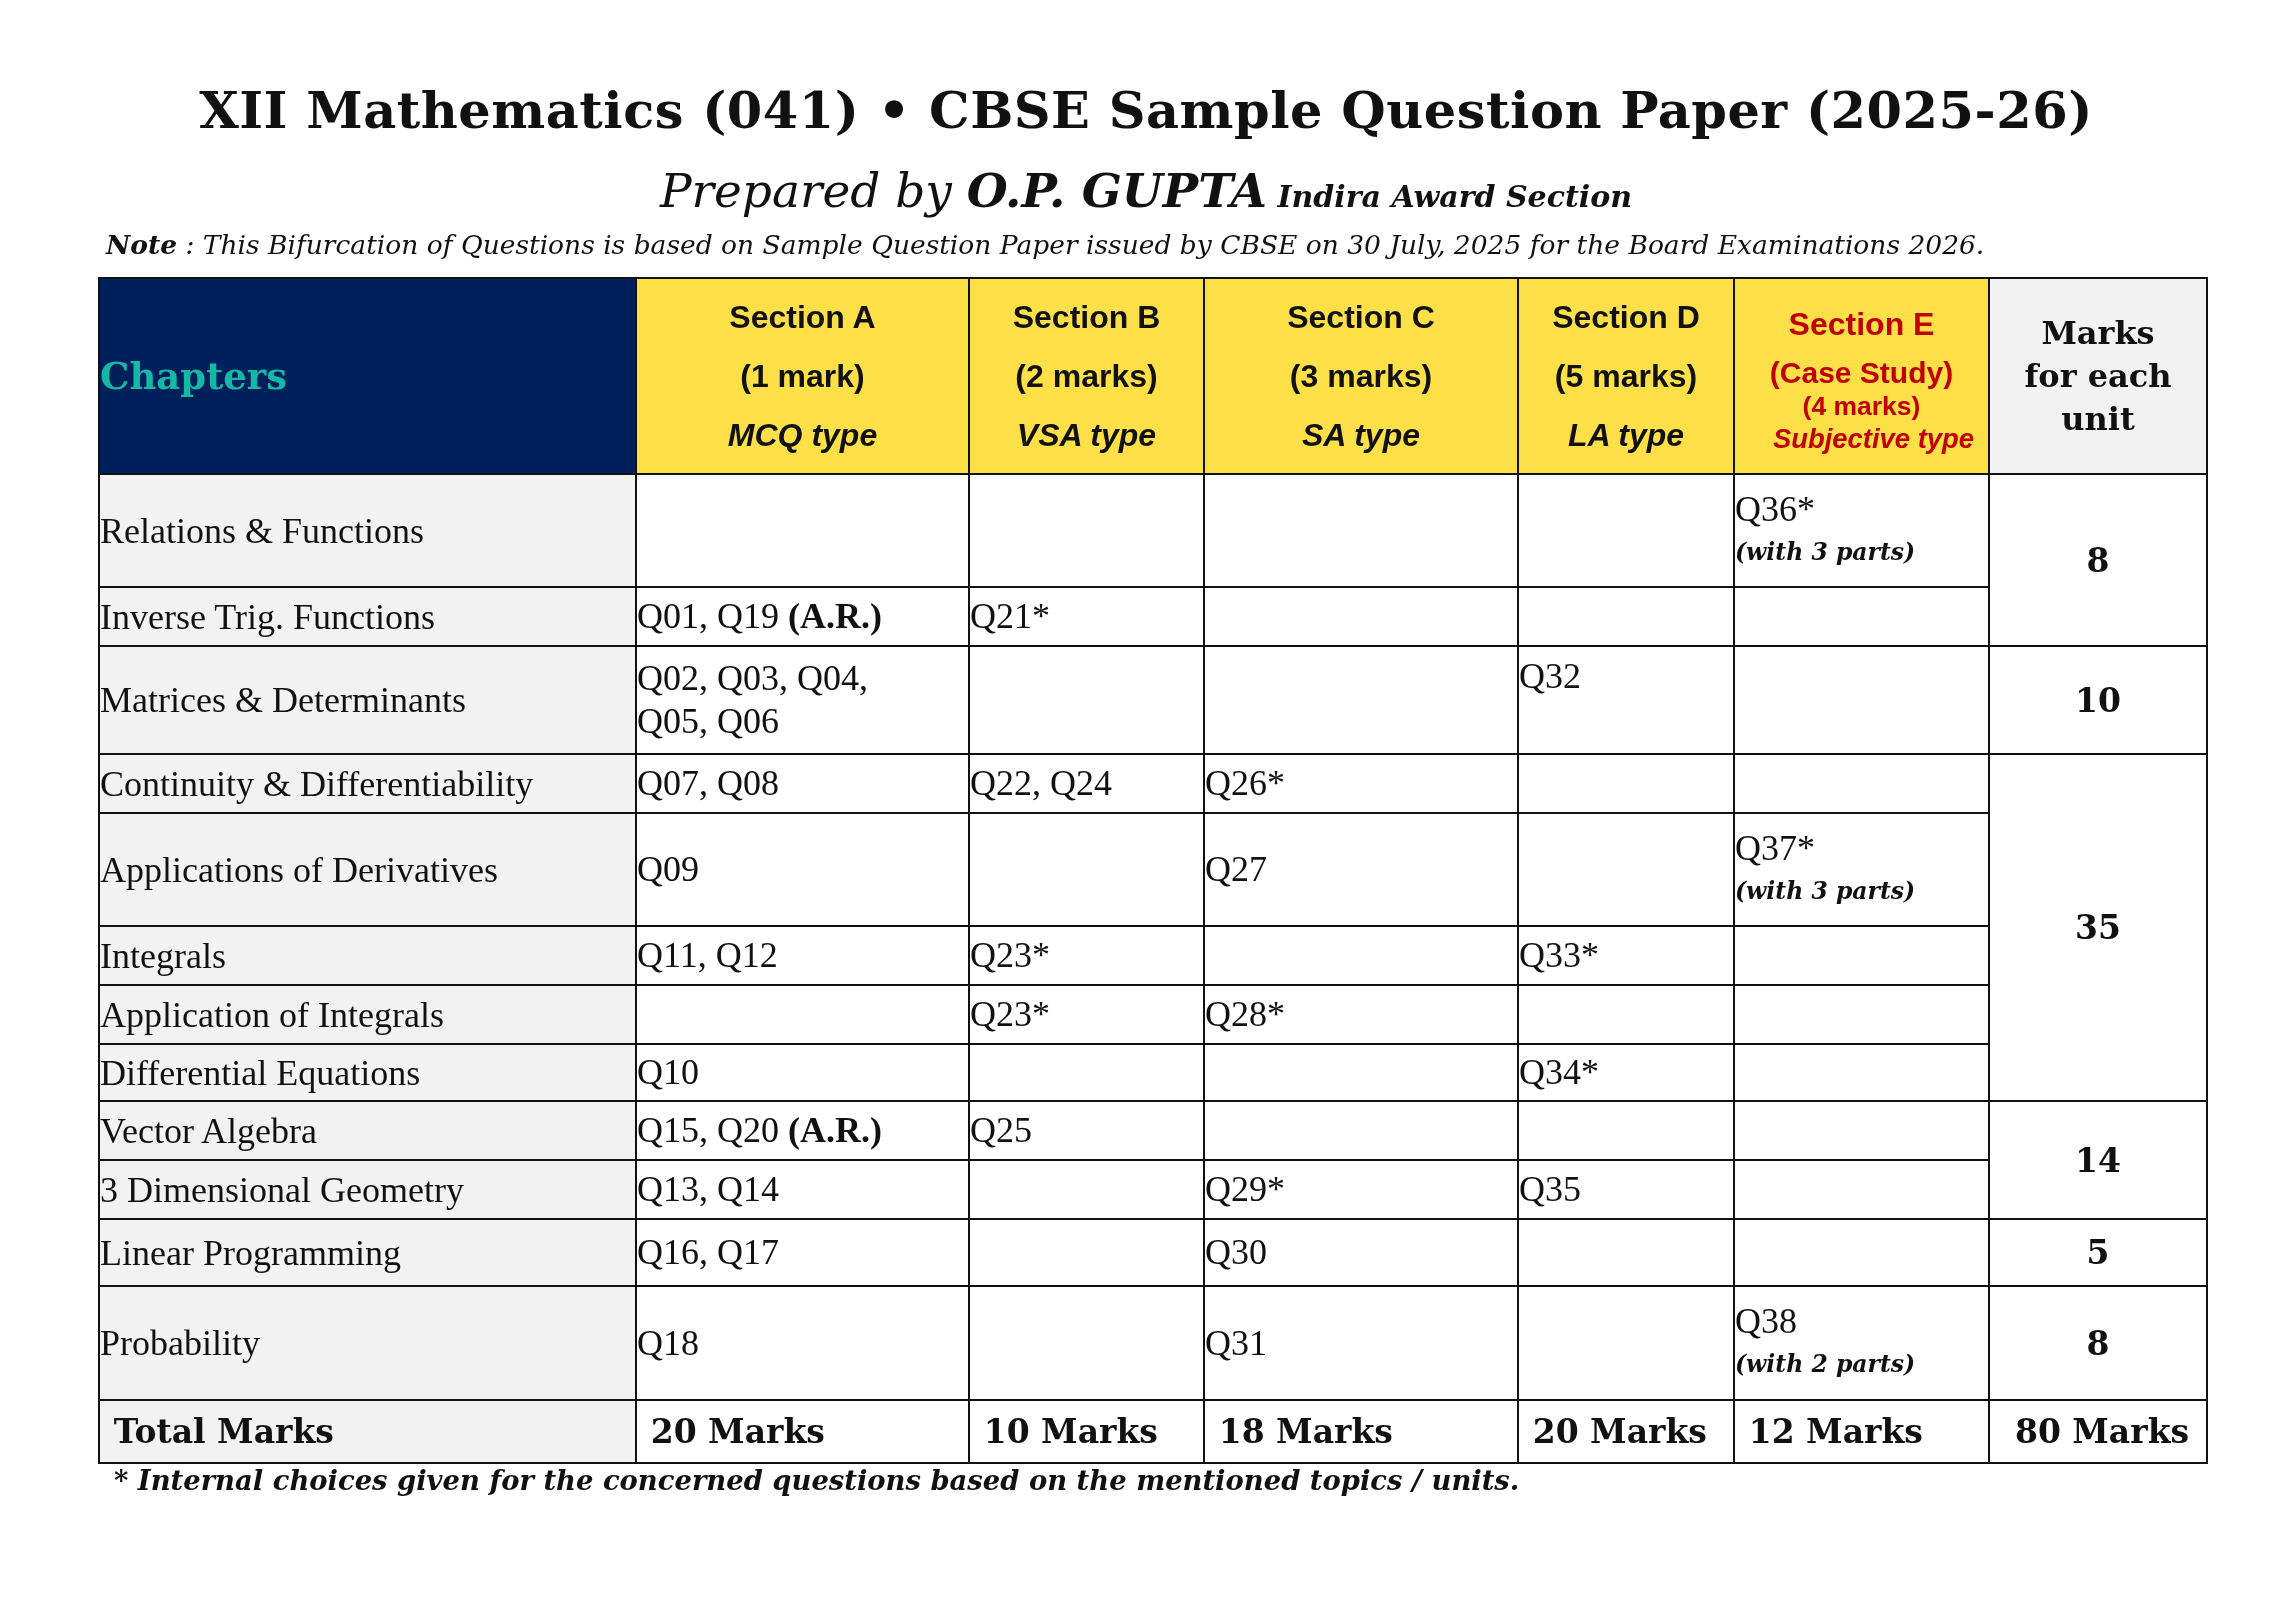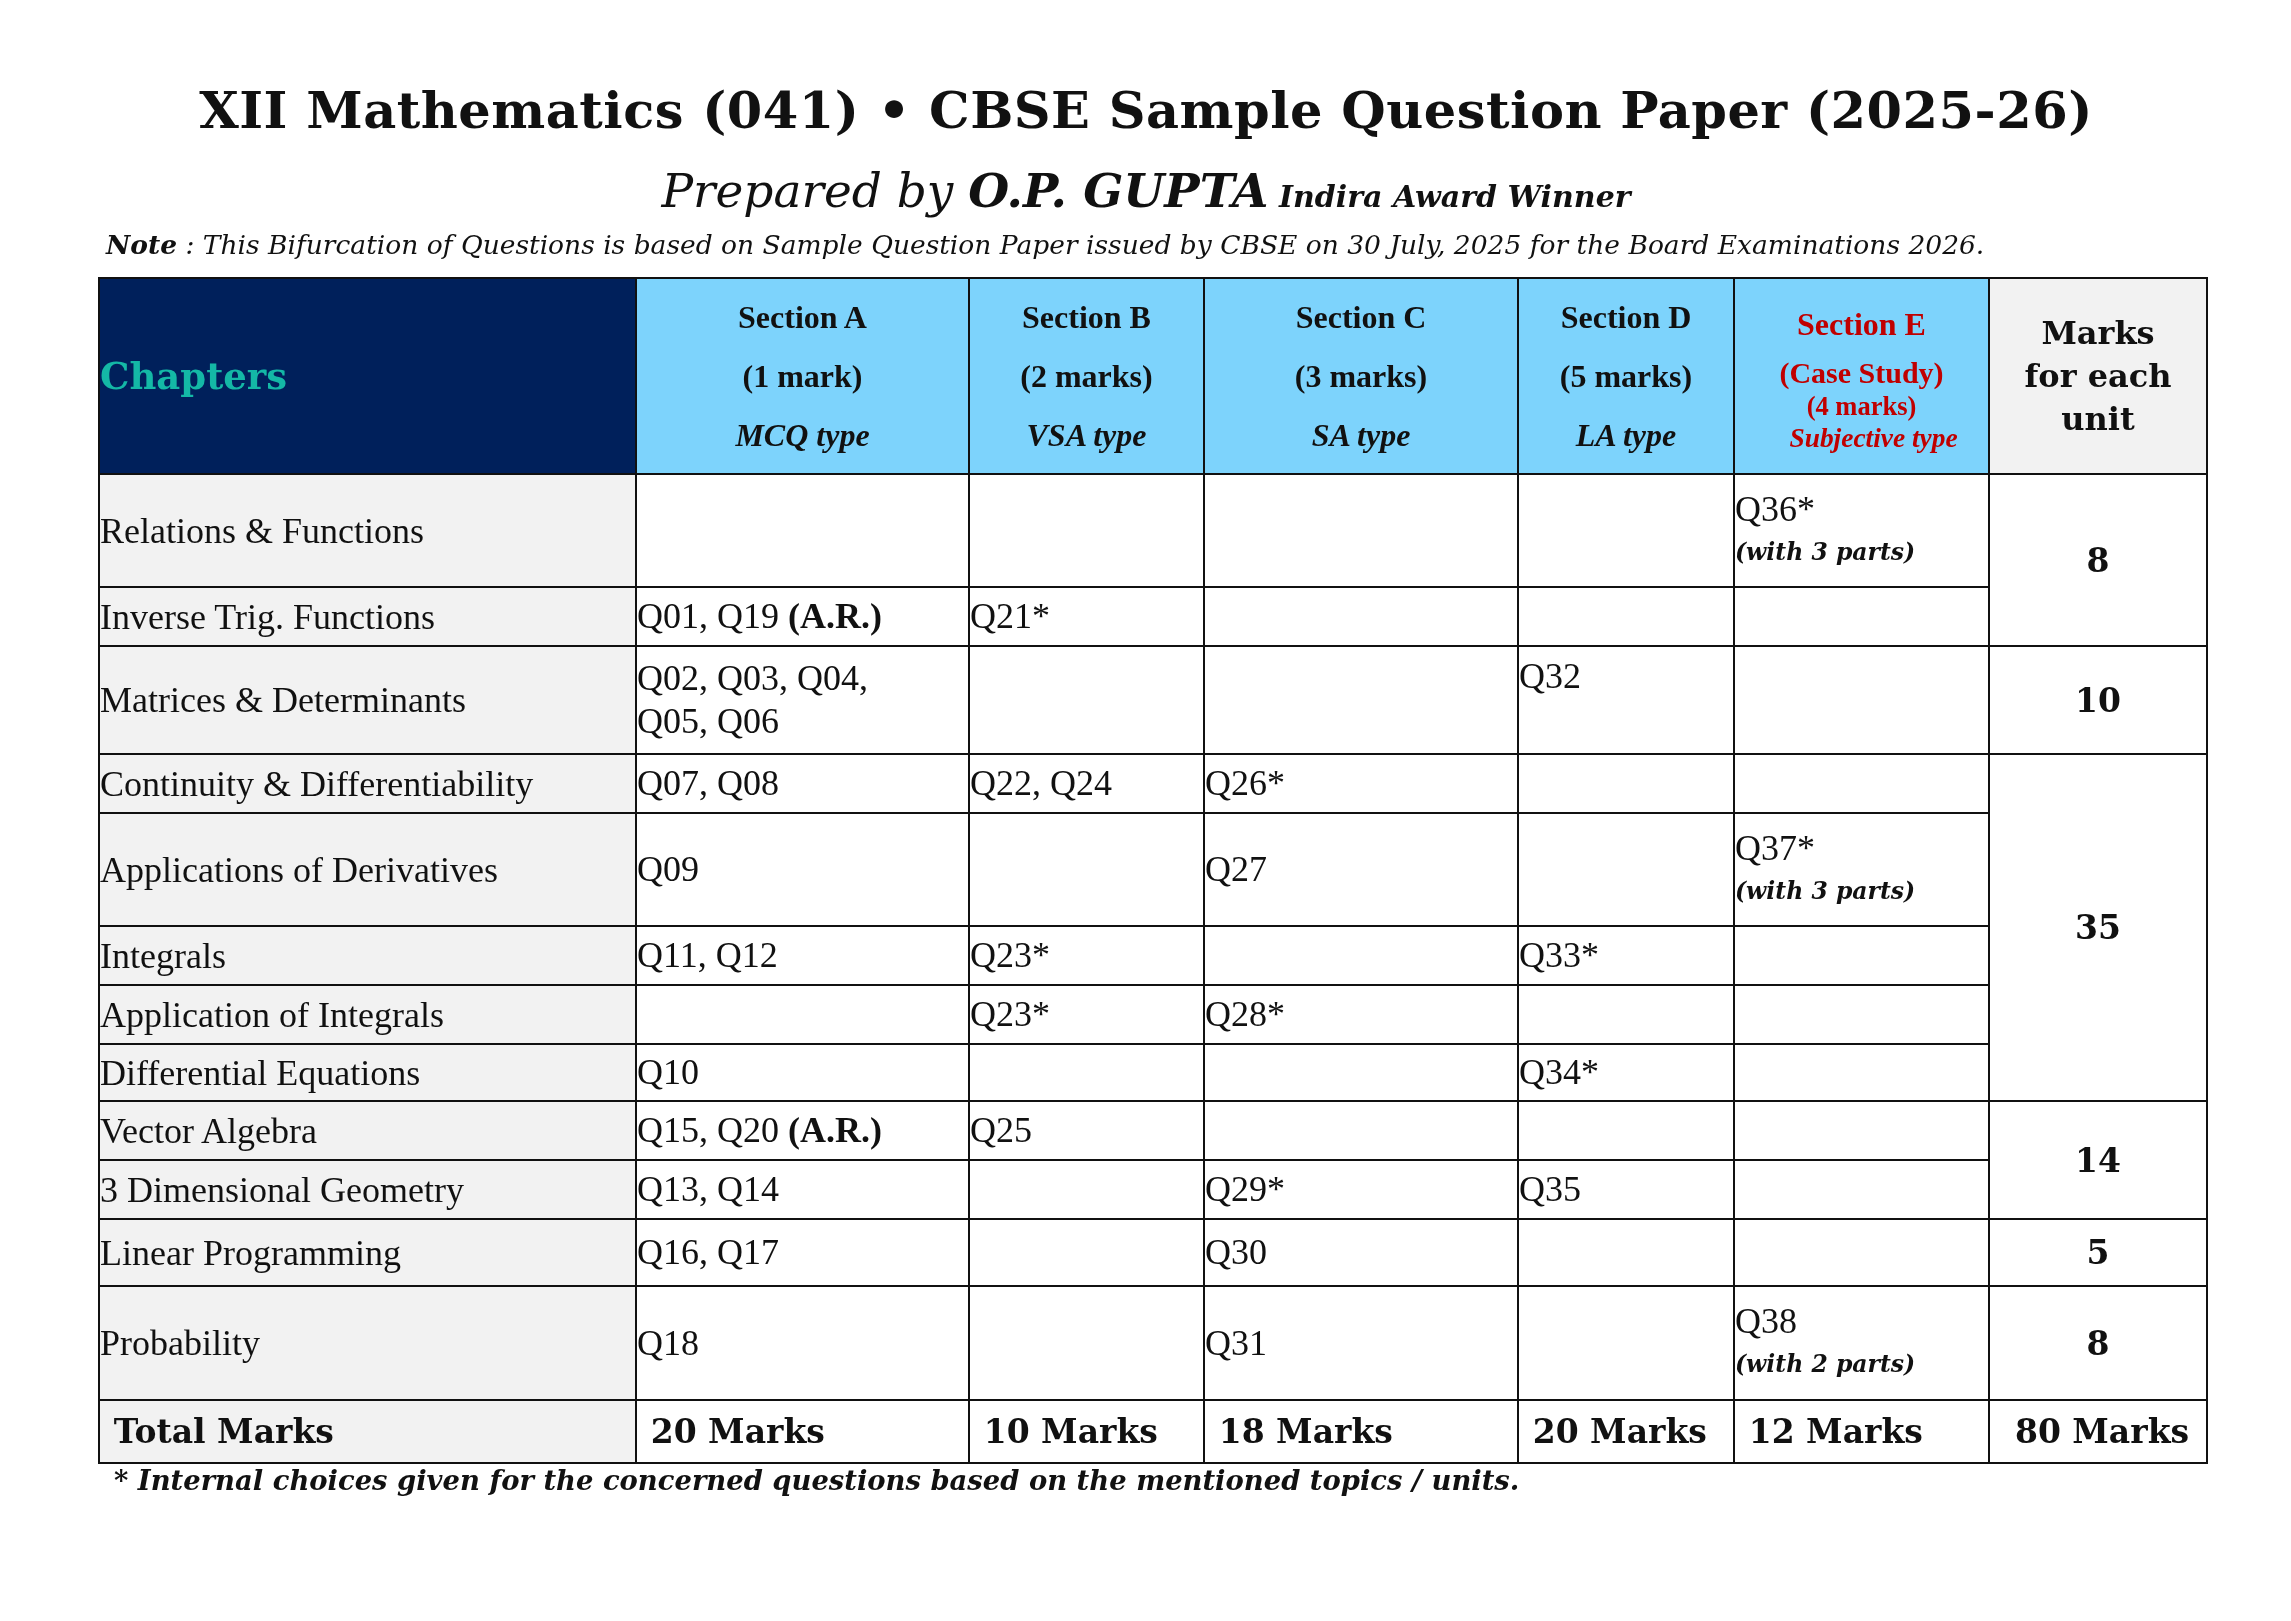--- a/index.html
+++ b/index.html
@@ -6,21 +6,21 @@
   body { width:2292px; height:1621px; position:relative; overflow:hidden; font-family:"DejaVu Serif", serif; color:#111; }
   .title { position:absolute; left:0; width:2292px; top:80px; text-align:center; font-family:"DejaVu Serif", serif; font-weight:bold; font-size:51px; letter-spacing:0.5px; }
   .subtitle { position:absolute; left:0; width:2292px; top:163px; text-align:center; font-family:"DejaVu Serif", serif; font-style:italic; font-size:47px; }
   .subtitle .author { font-weight:bold; }
   .subtitle .award { font-weight:bold; font-size:30px; }
   .note { position:absolute; left:106px; top:229px; font-family:"DejaVu Serif", serif; font-style:italic; font-size:26.5px; }
   .note b { font-weight:bold; }
   table.grid { position:absolute; left:98px; top:277px; border-collapse:collapse; table-layout:fixed; width:2107px; }
   table.grid td, table.grid th { border:2px solid #111; padding:0; vertical-align:middle; }
   th.h-ch { background:#00205b; color:#14b8a6; text-align:left; padding-left:15.7px; font-family:"DejaVu Serif", serif; font-weight:bold; font-size:37px; }
-  th.h-sec { background:#7dd3fc; font-family:Liberation Serif, serif; font-weight:bold; font-size:32px; text-align:center; line-height:59px; }
+  th.h-sec { background:#fde047; font-family:Liberation Sans, sans-serif; font-weight:bold; font-size:32px; text-align:center; line-height:59px; }
   th.h-sec .t { font-style:italic; }
   th.h-red { color:#c00000; }
   th.h-red .l1 { line-height:57px; display:block; }
   th.h-red .l2 { line-height:39px; display:block; font-size:30px; }
   th.h-red .l3 { line-height:29px; display:block; font-size:26.5px; }
   th.h-red .l4 { line-height:35px; display:block; font-size:27.4px; font-style:italic;padding-left:24px; }
   th.h-marks { background:#f2f2f2; font-family:"DejaVu Serif", serif; font-weight:bold; font-size:32px; text-align:center; line-height:43px; vertical-align:top; padding-top:17.6px; }
   td.ch { background:#f2f2f2; font-family:"Liberation Serif", serif; font-size:36px; padding-left:15.7px; white-space:nowrap; }
   td.q { font-family:"Liberation Serif", serif; font-size:36px; padding-left:13.7px; line-height:43px; }
   td.q b { font-weight:bold; }
@@ -28,21 +28,21 @@
   td.q .parts { font-family:"DejaVu Serif", serif; font-style:italic; font-weight:bold; font-size:23.5px; display:block; line-height:43px; }
   td.mk { text-align:center; font-family:"DejaVu Serif", serif; font-weight:bold; font-size:33px; }
   tr.total td { font-family:"DejaVu Serif", serif; font-weight:bold; font-size:33px; padding-left:13.7px; }
   tr.total td.ch { background:#f2f2f2; }
   .foot { position:absolute; left:114px; top:1464px; font-family:"DejaVu Serif", serif; font-style:italic; font-weight:bold; font-size:27.4px; }
 </style>
 </head>
 <body>
 
 <div class="title">XII Mathematics (041) • CBSE Sample Question Paper (2025-26)</div>
-<div class="subtitle"><span>Prepared by </span><span class="author">O.P. GUPTA</span><span class="award"> Indira Award Winner</span></div>
+<div class="subtitle"><span>Prepared by </span><span class="author">O.P. GUPTA</span><span class="award"> Indira Award Section</span></div>
 <div class="note"><b>Note</b><span> : This Bifurcation of Questions is based on Sample Question Paper issued by CBSE on 30 July, 2025 for the Board Examinations 2026.</span></div>
 
 <table class="grid">
   <colgroup>
     <col style="width:537px">
       <col style="width:333px">
       <col style="width:235px">
       <col style="width:314px">
       <col style="width:216px">
       <col style="width:255px">

